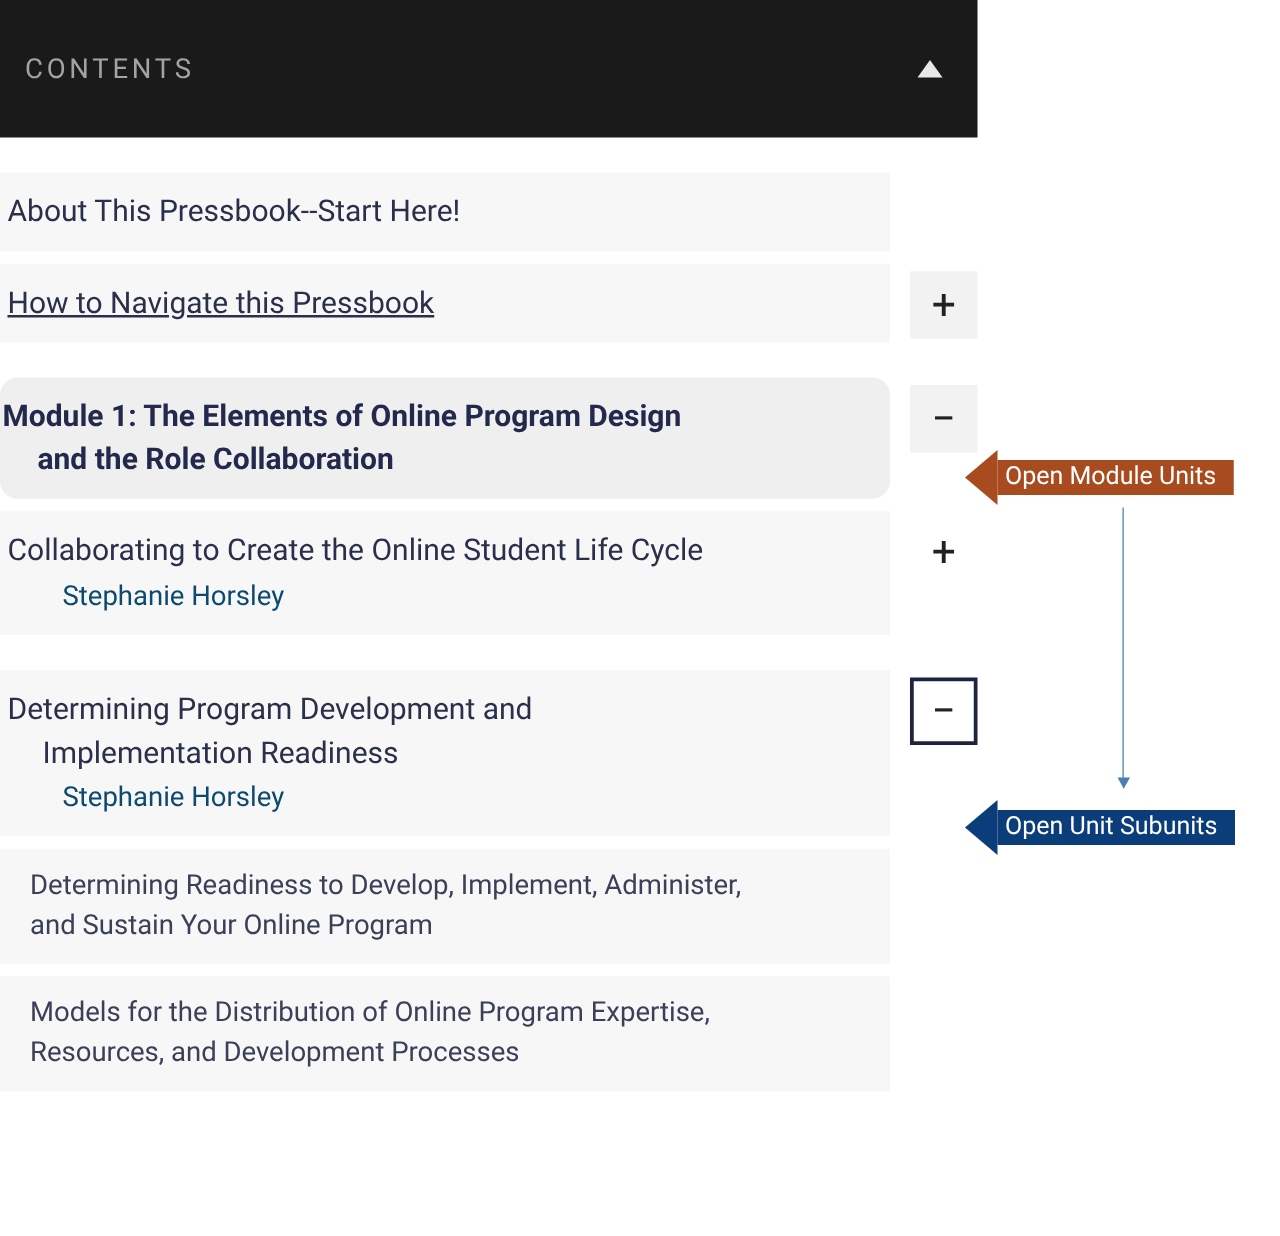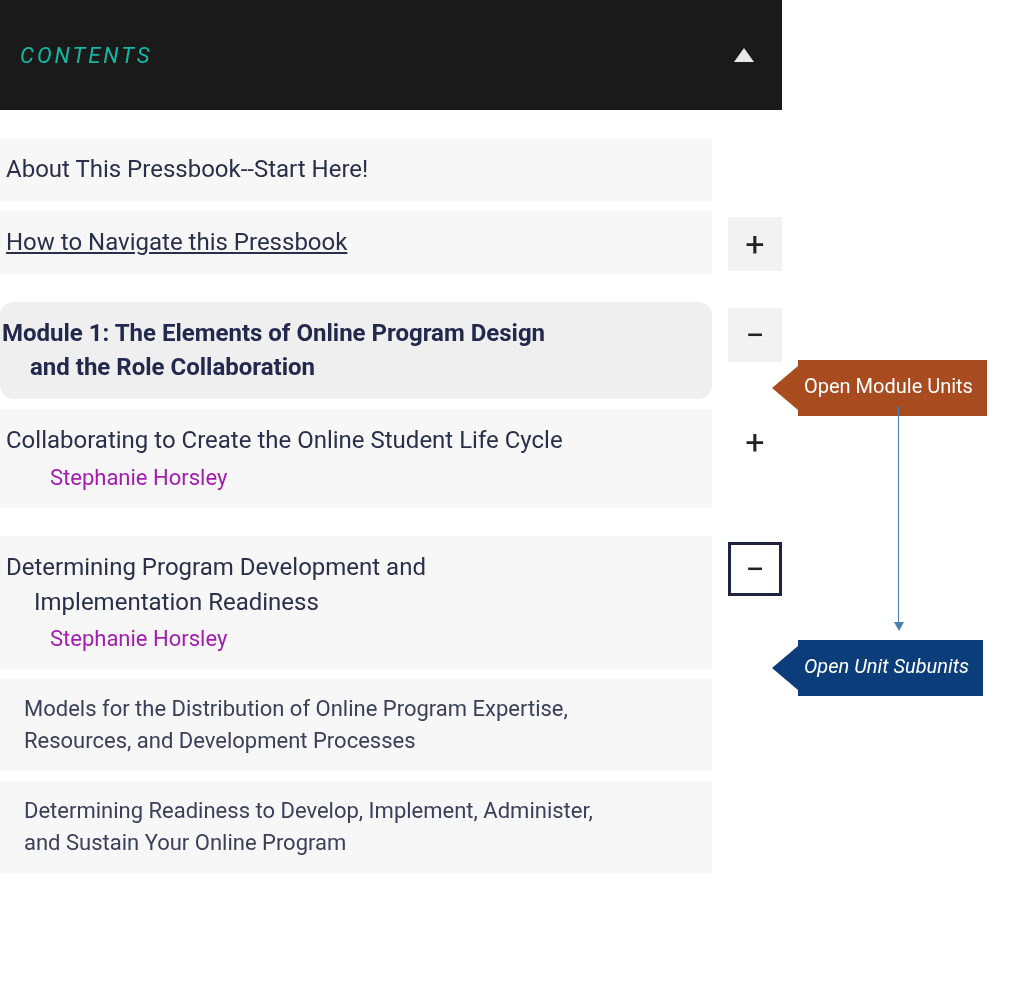--- a/index.html
+++ b/index.html
@@ -8,29 +8,28 @@
     height: 989px;
     font-family: -apple-system, BlinkMacSystemFont, "Segoe UI", Roboto, "Helvetica Neue", Arial, sans-serif;
     background: #ffffff;
     position: relative;
   }
 
   .contents-header {
     width: 782px;
     height: 110px;
     background: #1a1a1a;
-    color: #14b8a6;
+    color: #a3a3a3;
     display: flex;
     align-items: center;
     justify-content: space-between;
     padding: 0 28px 0 20px;
     letter-spacing: 3px;
     font-size: 22px;
     font-weight: 400;
-    font-style: italic;
   }
   .triangle-up {
     width: 0; height: 0;
     border-left: 10px solid transparent;
     border-right: 10px solid transparent;
     border-bottom: 14px solid #e8e8e8;
   }
 
   .nav-col {
     width: 782px;
@@ -55,21 +54,21 @@
   .item.shade { background: #efefef; }
   .item.sub {
     font-size: 22px;
     padding-left: 24px;
     color: #3b4059;
   }
   .item .author {
     display: block;
     padding-left: 44px;
     font-size: 22px;
-    color: #a21caf;
+    color: #0c4a6e;
     margin-top: 4px;
   }
   .item .indent2 {
     display: block;
     padding-left: 28px;
   }
   .item.module {
     font-weight: 700;
     color: #22294d;
     padding-left: 2px;
@@ -108,33 +107,33 @@
     position: relative;
     display: flex;
     align-items: center;
   }
   .arrow-head {
     width: 0; height: 0;
     border-top: 22px solid transparent;
     border-bottom: 22px solid transparent;
   }
   .arrow-body {
-    height: 56px;
+    height: 28px;
     color: #fff;
     display: flex;
     align-items: center;
     padding: 0 14px 4px 6px;
     font-size: 20px;
     white-space: nowrap;
     font-family: "Segoe UI", Roboto, Arial, sans-serif;
   }
   .arrow.orange .arrow-head { border-right: 26px solid #a84c20; }
   .arrow.orange .arrow-body { background: #a84c20; }
   .arrow.blue .arrow-head { border-right: 26px solid #0a3d7a; }
-  .arrow.blue .arrow-body { background: #0a3d7a; font-style: italic; }
+  .arrow.blue .arrow-body { background: #0a3d7a; }
 
   .connector {
     position: absolute;
     border-left: 1.5px solid #4a7fb3;
   }
   .connector-head {
     position: absolute;
     width: 0; height: 0;
     border-left: 5px solid transparent;
     border-right: 5px solid transparent;
@@ -198,30 +197,30 @@
       <span class="indent2">Implementation Readiness</span>
       <span class="author">Stephanie Horsley</span>
     </div>
     <div class="toggle outlined">
       <span>−</span>
     </div>
   </div>
 
   <div class="row">
     <div class="item sub">
+      <span>Determining Readiness to Develop, Implement, Administer,</span><br>
+      <span>and Sustain Your Online Program</span>
+    </div>
+    <div class="toggle-spacer"></div>
+  </div>
+
+  <div class="row">
+    <div class="item sub">
       <span>Models for the Distribution of Online Program Expertise,</span><br>
       <span>Resources, and Development Processes</span>
-    </div>
-    <div class="toggle-spacer"></div>
-  </div>
-
-  <div class="row">
-    <div class="item sub">
-      <span>Determining Readiness to Develop, Implement, Administer,</span><br>
-      <span>and Sustain Your Online Program</span>
     </div>
     <div class="toggle-spacer"></div>
   </div>
 
 </div>
 
 <div class="annotation" style="left:772px; top:360px;">
   <div class="arrow orange">
     <div class="arrow-head"></div>
     <div class="arrow-body">

